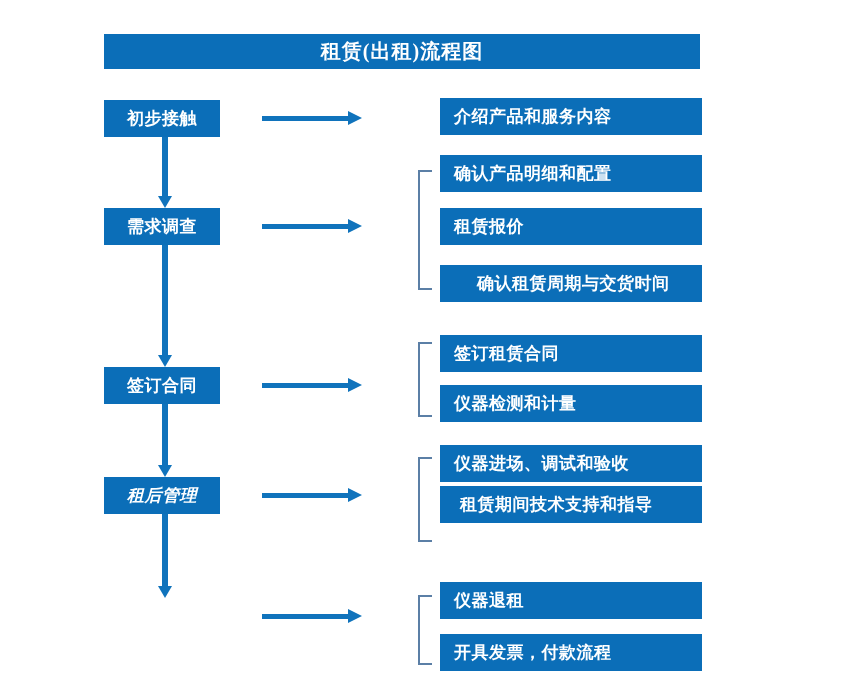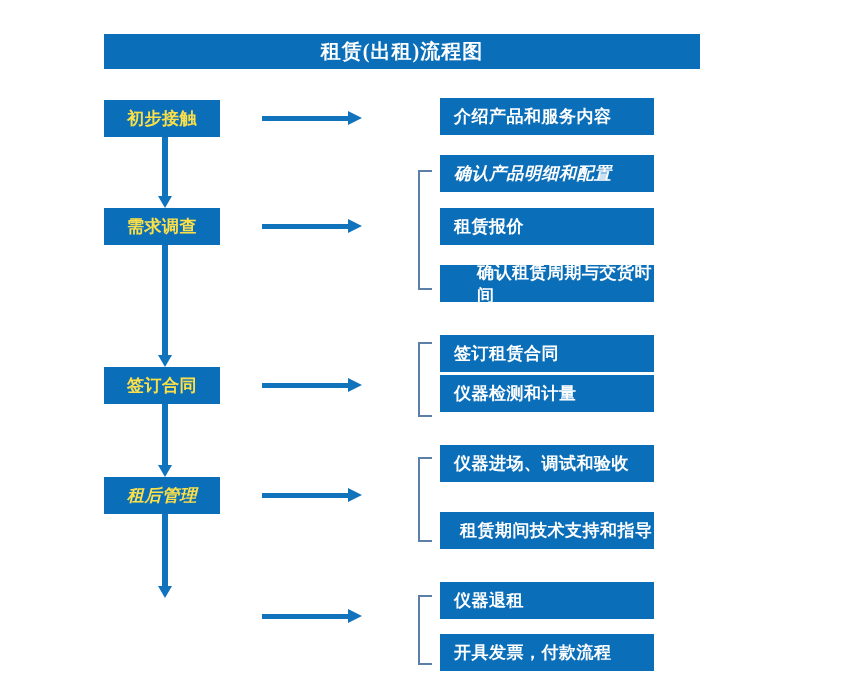--- a/index.html
+++ b/index.html
@@ -20,30 +20,30 @@
     font-size:20px;font-weight:bold;
     display:flex;align-items:center;justify-content:center;
     letter-spacing:1px;
   }
 
   
   .stage-box{
     position:absolute;
     left:104px;width:116px;height:37px;
     background:#0B6EB8;
-    color:#fde047;
+    color:#ffffff;
     font-size:17px;font-weight:bold;
     display:flex;align-items:center;justify-content:center;
     letter-spacing:0.5px;
   }
 
   
   .detail-box{
     position:absolute;
-    left:440px;width:214px;height:37px;
+    left:440px;width:262px;height:37px;
     background:#0B6EB8;
     color:#ffffff;
     font-size:17px;font-weight:bold;
     display:flex;align-items:center;
     padding-left:14px;
     box-sizing:border-box;
     letter-spacing:0.5px;
   }
 
   
@@ -139,23 +139,23 @@
   <div class="bracket" style="top:320px;height:75px;"></div>
   <div class="bracket" style="top:435px;height:85px;"></div>
   <div class="bracket" style="top:573px;height:70px;"></div>
 
   <div class="stage-box" style="top:78px;">初步接触</div>
   <div class="stage-box" style="top:186px;">需求调查</div>
   <div class="stage-box" style="top:345px;">签订合同</div>
   <div class="stage-box" style="top:455px;font-style:italic;">租后管理</div>
 
   <div class="detail-box" style="top:76px;">介绍产品和服务内容</div>
-  <div class="detail-box" style="top:133px;font-style:italic;">确认产品明细和配置</div>
+  <div class="detail-box" style="top:133px;">确认产品明细和配置</div>
   <div class="detail-box" style="top:186px;font-family:Liberation Mono, monospace;">租赁报价</div>
   <div class="detail-box" style="top:243px;padding-left:37px;">确认租赁周期与交货时间</div>
   <div class="detail-box" style="top:313px;">签订租赁合同</div>
-  <div class="detail-box" style="top:353px;">仪器检测和计量</div>
+  <div class="detail-box" style="top:363px;">仪器检测和计量</div>
   <div class="detail-box" style="top:423px;">仪器进场、调试和验收</div>
-  <div class="detail-box" style="top:490px;padding-left:20px;">租赁期间技术支持和指导</div>
+  <div class="detail-box" style="top:464px;padding-left:20px;">租赁期间技术支持和指导</div>
   <div class="detail-box" style="top:560px;">仪器退租</div>
   <div class="detail-box" style="top:612px;">开具发票，付款流程</div>
 
 </div>
 
 </body></html>

